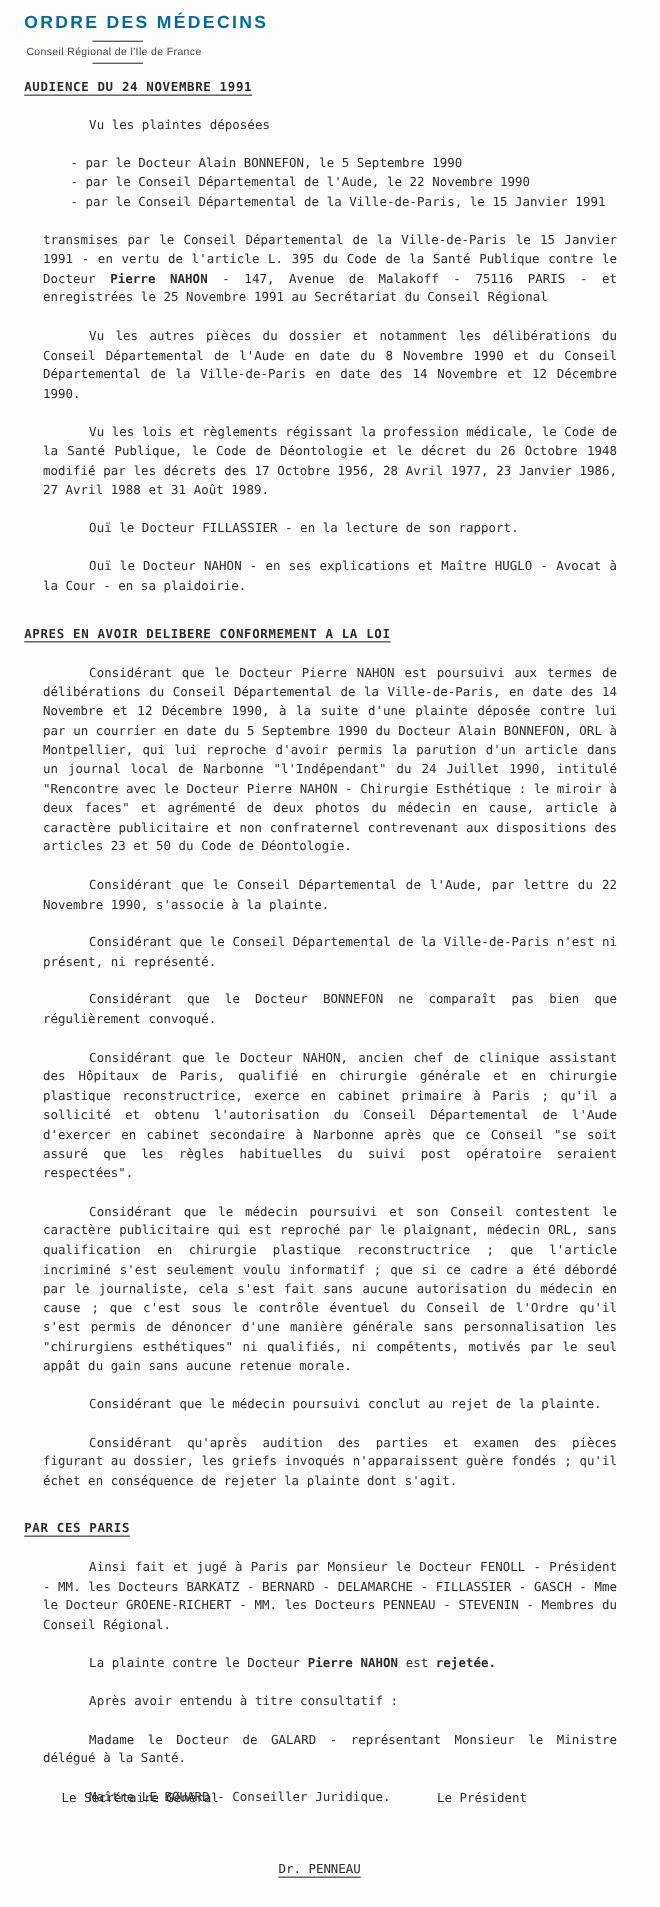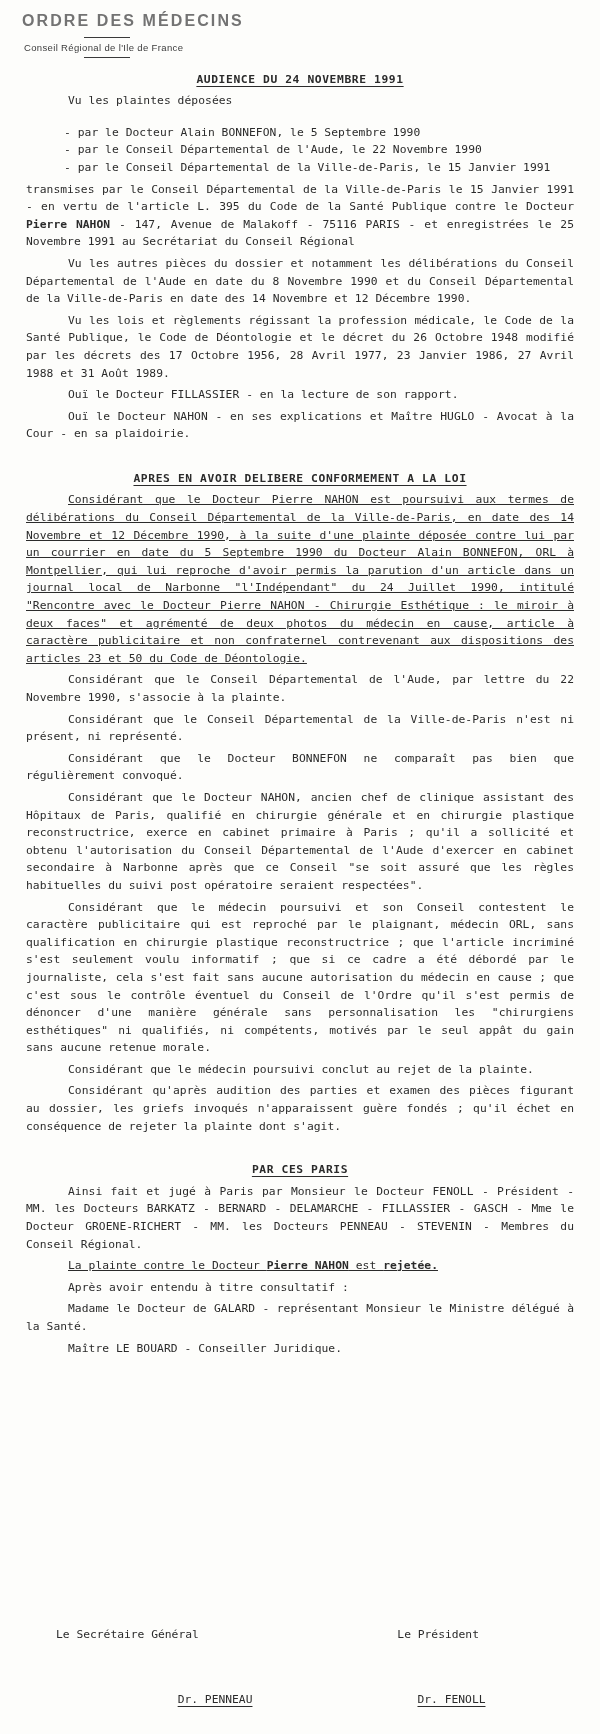--- a/index.html
+++ b/index.html
@@ -26,21 +26,21 @@
 
   
   .letterhead {
     padding: 12px 0 0 22px;
   }
   .org-title {
     font-family: "Liberation Sans", sans-serif;
     font-size: 16px;
     font-weight: bold;
     letter-spacing: 2.1px;
-    color: #737373;
+    color: #0369a1;
     line-height: 1.1;
   }
   .lh-rule {
     width: 46px;
     height: 1px;
     background: #3a3a3a;
     margin: 7px 0 4px 62px;
   }
   .lh-rule.second {
     margin: 4px 0 0 62px;
@@ -54,51 +54,51 @@
   }
 
   
   .doc {
     padding: 0 22px 0 22px;
     font-size: 11.3px;
     line-height: 17.6px;
     letter-spacing: 0.05px;
   }
   .heading-u {
-    text-align: center;
+    text-align: left;
     font-weight: bold;
     text-decoration: underline;
     text-underline-offset: 2.5px;
     letter-spacing: 0.6px;
   }
   .audience {
     margin-top: 13px;
   }
   .sect-title {
     margin-top: 27px;
     margin-bottom: 2px;
   }
   .motifs-title {
     margin-top: 26px;
     margin-bottom: 2px;
   }
 
   p.para {
-    margin: 4px;
+    margin: 17px;
     text-align: justify;
     text-justify: inter-word;
     text-indent: 42px;
   }
   p.para.noindent {
     text-indent: 0;
   }
   p.para.nojust {
     text-align: left;
   }
-  .gap-s { margin-top: 14px; text-decoration: underline; }
+  .gap-s { margin-top: 14px; }
   .gap-m { margin-top: 17px; }
   .gap-xl { margin-top: 30px; }
 
   ul.plaintes {
     list-style: none;
     margin: 14px 0 0 0;
     padding: 0 0 0 42px;
   }
   ul.plaintes li {
     margin: 0;
@@ -192,17 +192,16 @@
 
   </div>
 
   <div class="signatures">
     <div class="sig-row titles">
       <div class="sig-left">Le Secrétaire Général</div>
       <div class="sig-right">Le Président</div>
     </div>
     <div class="sig-row names sig-names">
       <div class="sig-left"><span class="sig-name">Dr. PENNEAU</span></div>
-      <div class="sig-right"><span class="sig-name">Dr. FENOLL</span></div>
     </div>
   </div>
 
 </div>
 
 </body></html>

